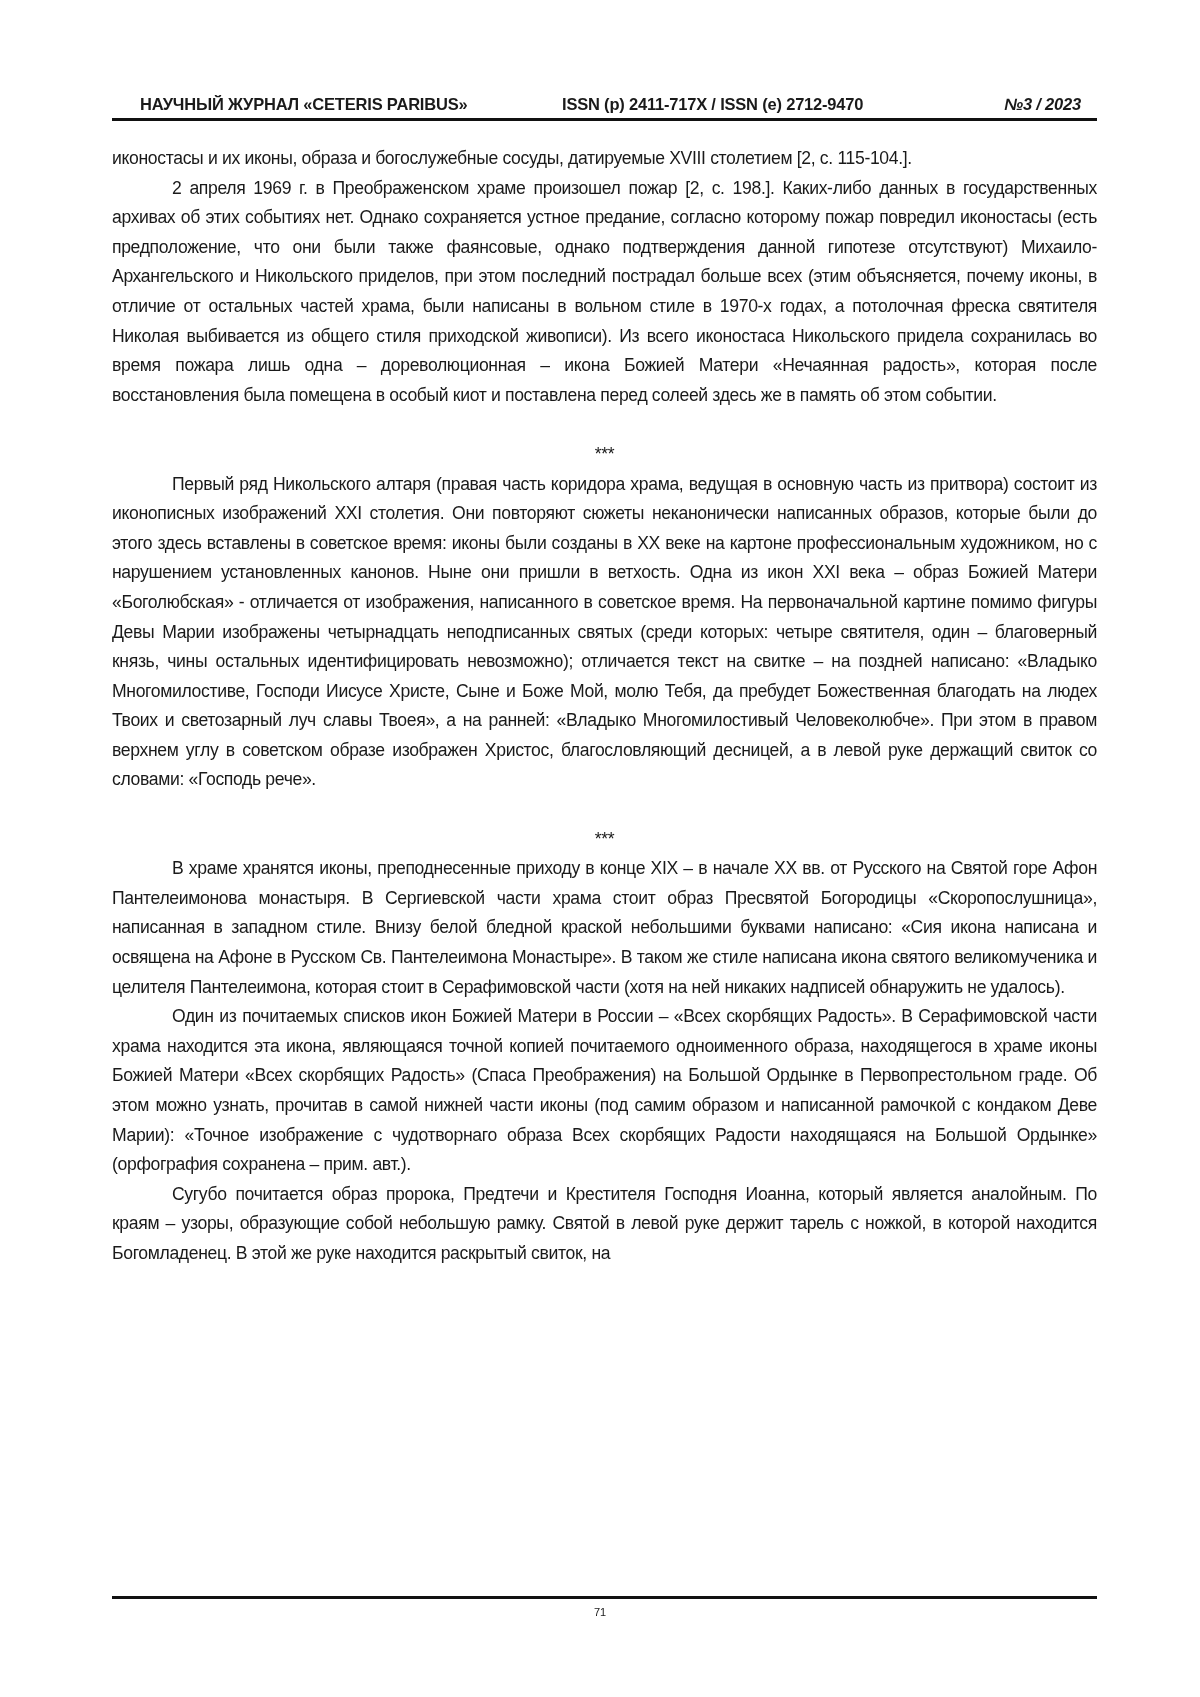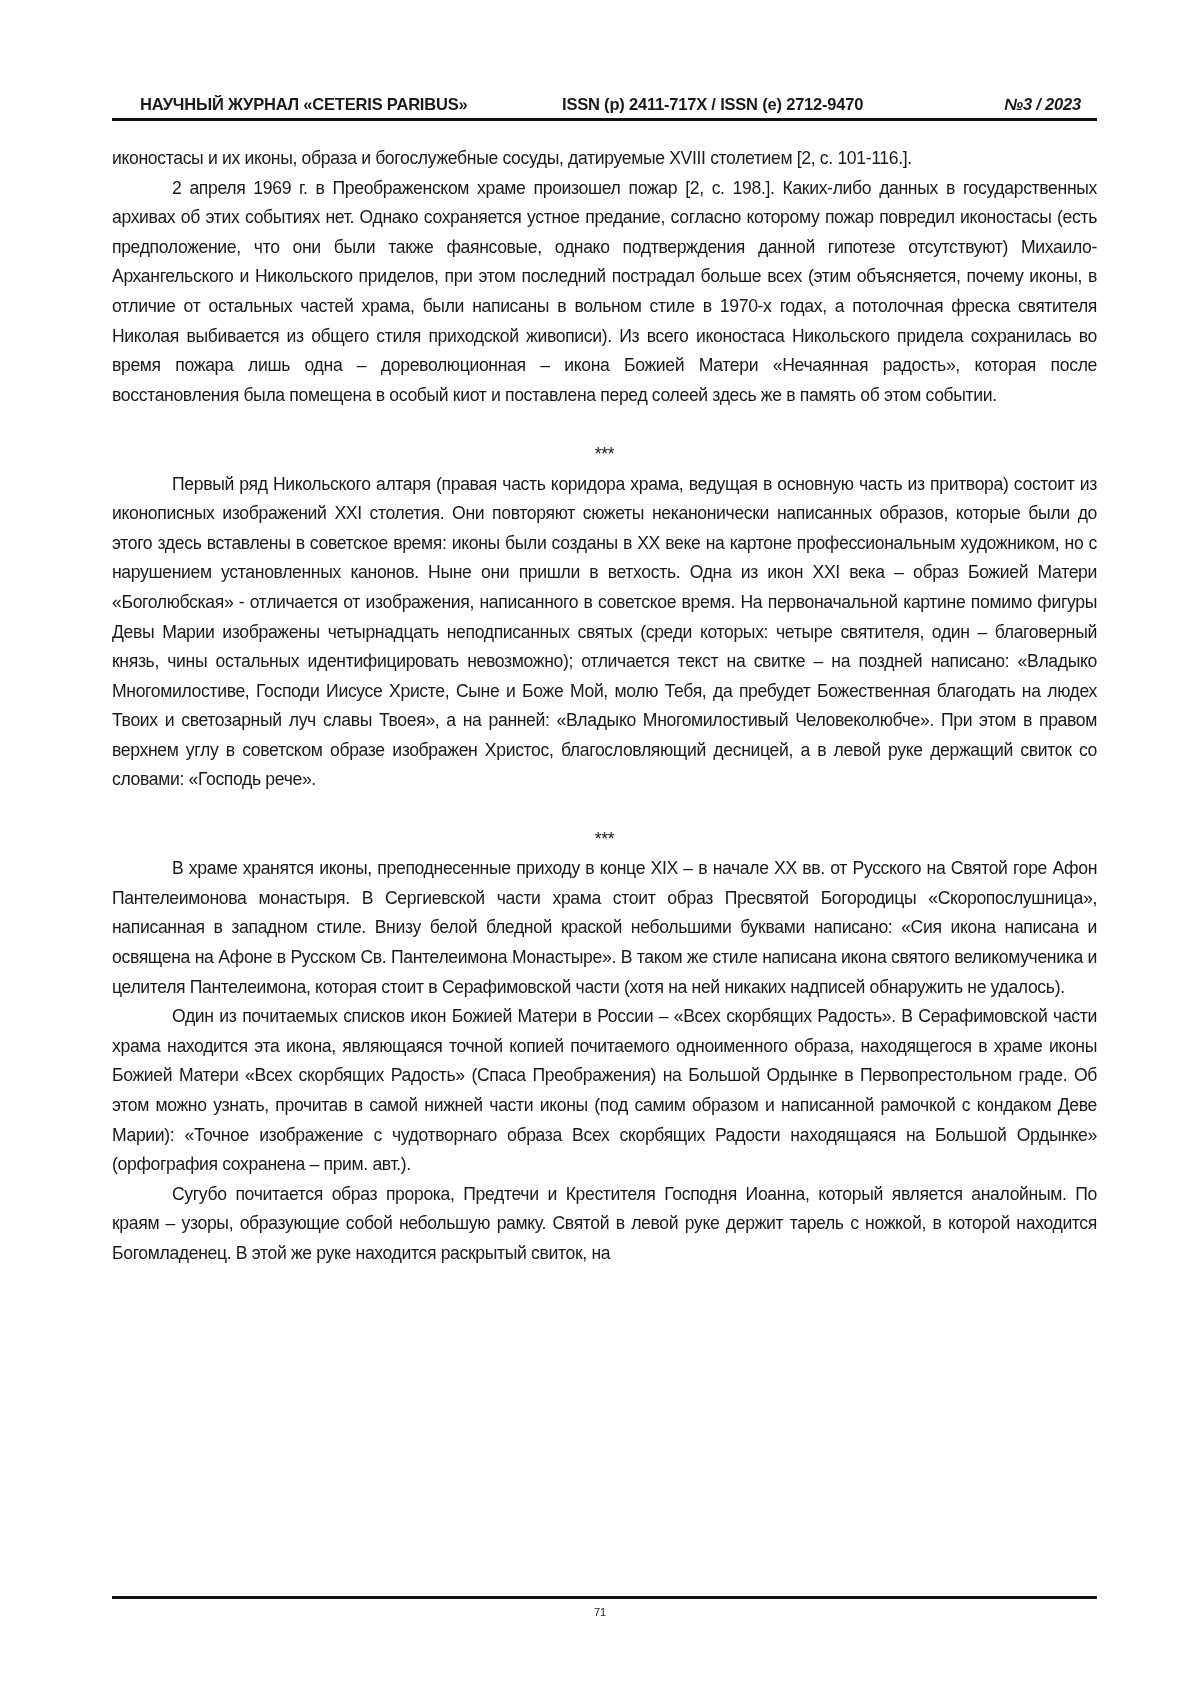--- a/index.html
+++ b/index.html
@@ -44,21 +44,21 @@
 <div class="page">
 
   <div class="header">
     <span class="h-left">НАУЧНЫЙ ЖУРНАЛ «CETERIS PARIBUS»</span>
     <span class="h-center">ISSN (p) 2411-717X / ISSN (e) 2712-9470</span>
     <span class="h-right">№3 / 2023</span>
   </div>
   <div class="rule-top"></div>
 
   <div class="body-text">
-    <p class="p noindent">иконостасы и их иконы, образа и богослужебные сосуды, датируемые XVIII столетием [2, с. 101-116.].</p>
+    <p class="p noindent">иконостасы и их иконы, образа и богослужебные сосуды, датируемые XVIII столетием [2, с. 115-104.].</p>
     <p class="p indent">2 апреля 1969 г. в Преображенском храме произошел пожар [2, с. 198.]. Каких-либо данных в государственных архивах об этих событиях нет. Однако сохраняется устное предание, согласно которому пожар повредил иконостасы (есть предположение, что они были также фаянсовые, однако подтверждения данной гипотезе отсутствуют) Михаило-Архангельского и Никольского приделов, при этом последний пострадал больше всех (этим объясняется, почему иконы, в отличие от остальных частей храма, были написаны в вольном стиле в 1970-х годах, а потолочная фреска святителя Николая выбивается из общего стиля приходской живописи). Из всего иконостаса Никольского придела сохранилась во время пожара лишь одна – дореволюционная – икона Божией Матери «Нечаянная радость», которая после восстановления была помещена в особый киот и поставлена перед солеей здесь же в память об этом событии.</p>
     <div class="gap"></div>
     <p class="sep">***</p>
     <p class="p indent">Первый ряд Никольского алтаря (правая часть коридора храма, ведущая в основную часть из притвора) состоит из иконописных изображений XXI столетия. Они повторяют сюжеты неканонически написанных образов, которые были до этого здесь вставлены в советское время: иконы были созданы в XX веке на картоне профессиональным художником, но с нарушением установленных канонов. Ныне они пришли в ветхость. Одна из икон XXI века – образ Божией Матери «Боголюбская» - отличается от изображения, написанного в советское время. На первоначальной картине помимо фигуры Девы Марии изображены четырнадцать неподписанных святых (среди которых: четыре святителя, один – благоверный князь, чины остальных идентифицировать невозможно); отличается текст на свитке – на поздней написано: «Владыко Многомилостиве, Господи Иисусе Христе, Сыне и Боже Мой, молю Тебя, да пребудет Божественная благодать на людех Твоих и светозарный луч славы Твоея», а на ранней: «Владыко Многомилостивый Человеколюбче». При этом в правом верхнем углу в советском образе изображен Христос, благословляющий десницей, а в левой руке держащий свиток со словами: «Господь рече».</p>
     <div class="gap"></div>
     <p class="sep">***</p>
     <p class="p indent">В храме хранятся иконы, преподнесенные приходу в конце XIX – в начале XX вв. от Русского на Святой горе Афон Пантелеимонова монастыря. В Сергиевской части храма стоит образ Пресвятой Богородицы «Скоропослушница», написанная в западном стиле. Внизу белой бледной краской небольшими буквами написано: «Сия икона написана и освящена на Афоне в Русском Св. Пантелеимона Монастыре». В таком же стиле написана икона святого великомученика и целителя Пантелеимона, которая стоит в Серафимовской части (хотя на ней никаких надписей обнаружить не удалось).</p>
     <p class="p indent">Один из почитаемых списков икон Божией Матери в России – «Всех скорбящих Радость». В Серафимовской части храма находится эта икона, являющаяся точной копией почитаемого одноименного образа, находящегося в храме иконы Божией Матери «Всех скорбящих Радость» (Спаса Преображения) на Большой Ордынке в Первопрестольном граде. Об этом можно узнать, прочитав в самой нижней части иконы (под самим образом и написанной рамочкой с кондаком Деве Марии): «Точное изображение с чудотворнаго образа Всех скорбящих Радости находящаяся на Большой Ордынке» (орфография сохранена – прим. авт.).</p>
     <p class="p indent">Сугубо почитается образ пророка, Предтечи и Крестителя Господня Иоанна, который является аналойным. По краям – узоры, образующие собой небольшую рамку. Святой в левой руке держит тарель с ножкой, в которой находится Богомладенец. В этой же руке находится раскрытый свиток, на</p>
   </div>

